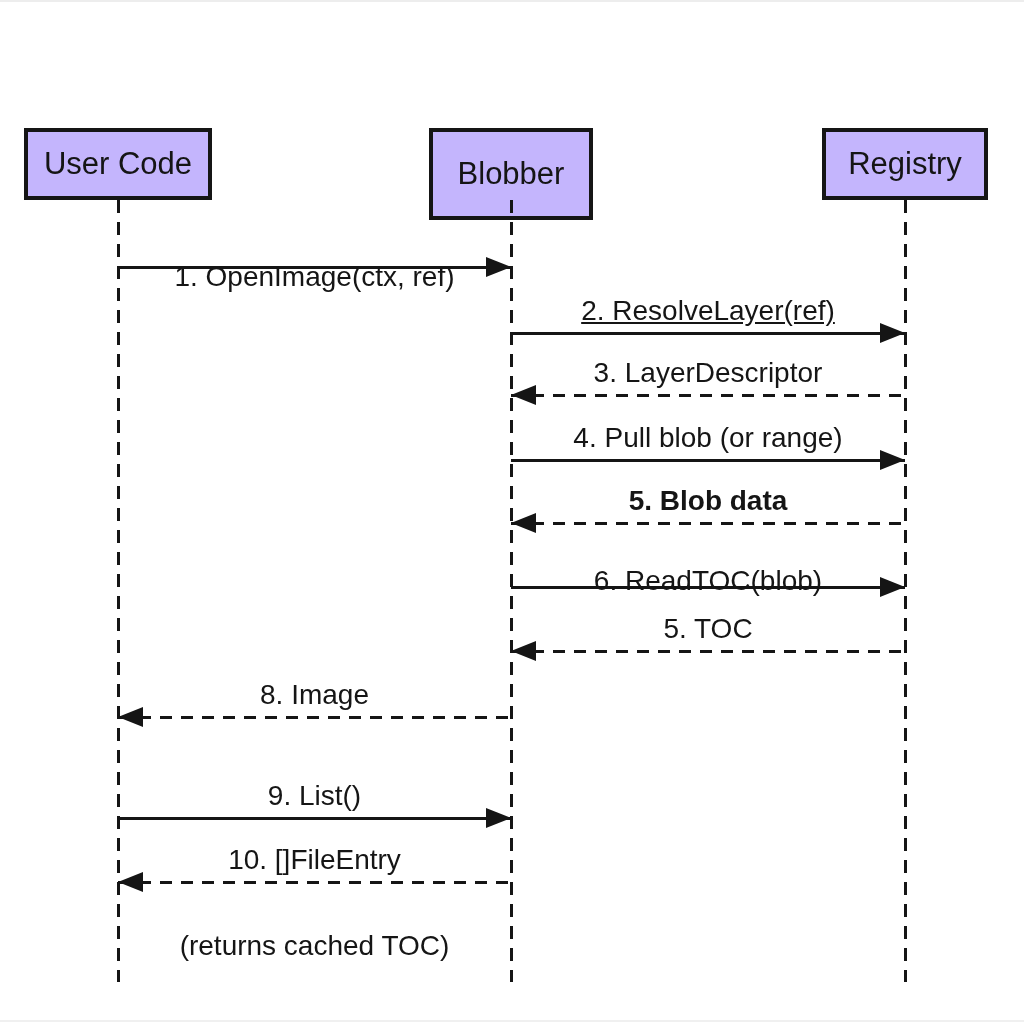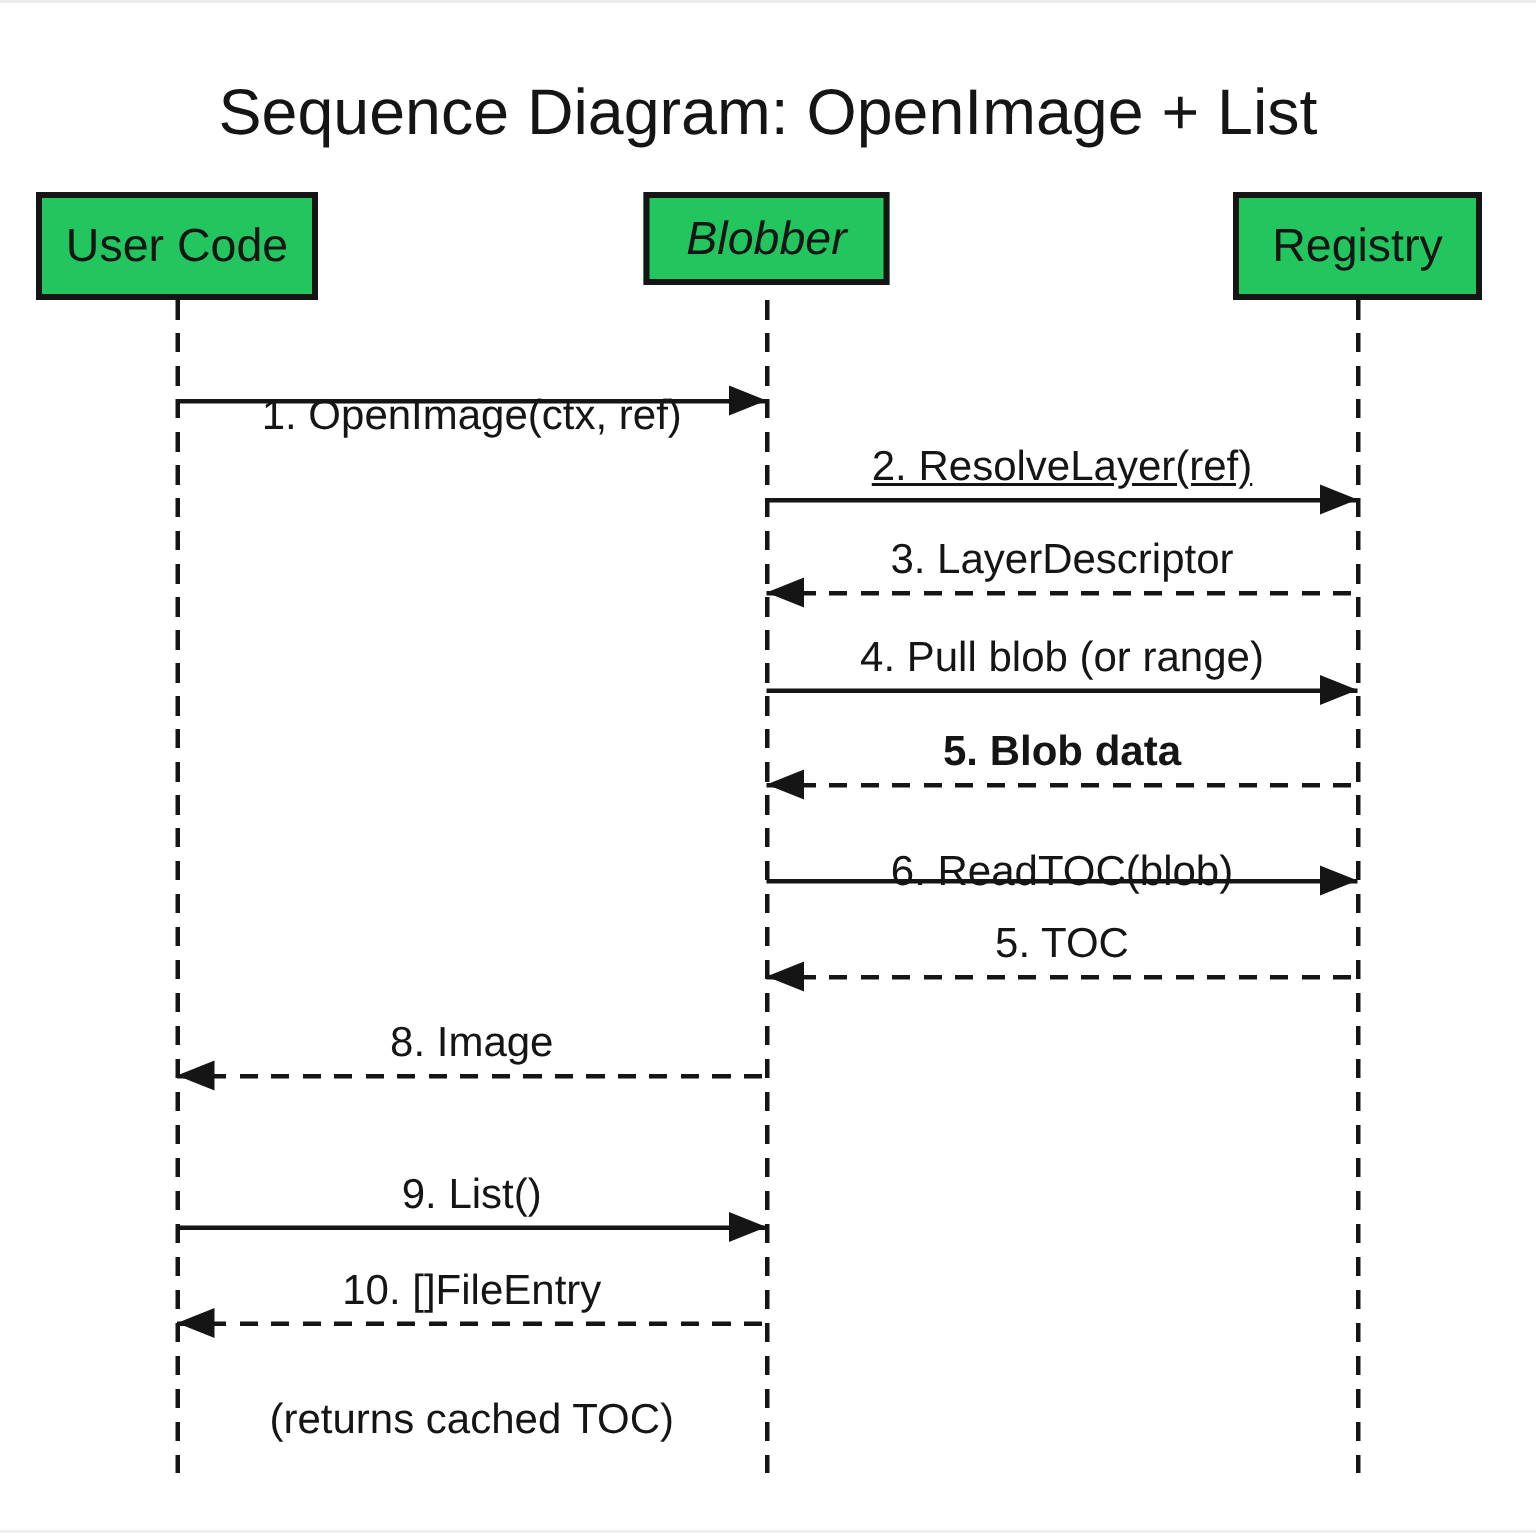--- a/index.html
+++ b/index.html
@@ -27,21 +27,21 @@
     text-align: center;
     font-size: 43px;
     line-height: 54px;
     color: var(--ink, #151515);
     white-space: nowrap;
   }
 
   .actor-box {
     position: absolute;
     border: 4px solid var(--ink, #151515);
-    background: #22c55e;
+    background: #c4b5fd;
     display: flex;
     align-items: center;
     justify-content: center;
   }
   .actor-label {
     font-size: 31px;
     white-space: nowrap;
   }
 
   .lifeline {
@@ -73,27 +73,26 @@
     font-size: 28px;
     line-height: 31px;
     white-space: nowrap;
   }
 </style>
 </head>
 <body>
 
 <div class="canvas">
   <div class="edge-top"></div>
-  <div class="title">Sequence Diagram: OpenImage + List</div>
   <div id="actors">
       <div class="actor-box" style="left: 24px; top: 128px; width: 188px; height: 72px;">
         <div class="actor-label">User Code</div>
       </div>
       <div class="lifeline" style="left: 116.5px; top: 200px; height: 782px;"></div>
-      <div class="actor-box" style="left: 429px; top: 128px; width: 164px; height: 62px; font-style: italic;">
+      <div class="actor-box" style="left: 429px; top: 128px; width: 164px; height: 92px;">
         <div class="actor-label">Blobber</div>
       </div>
       <div class="lifeline" style="left: 509.5px; top: 200px; height: 782px;"></div>
       <div class="actor-box" style="left: 822px; top: 128px; width: 166px; height: 72px;">
         <div class="actor-label">Registry</div>
       </div>
       <div class="lifeline" style="left: 903.5px; top: 200px; height: 782px;"></div>
     </div>
   <div id="messages">
       <div class="message-line solid" style="left: 118px; top: 265.5px; width: 393px;"></div>

